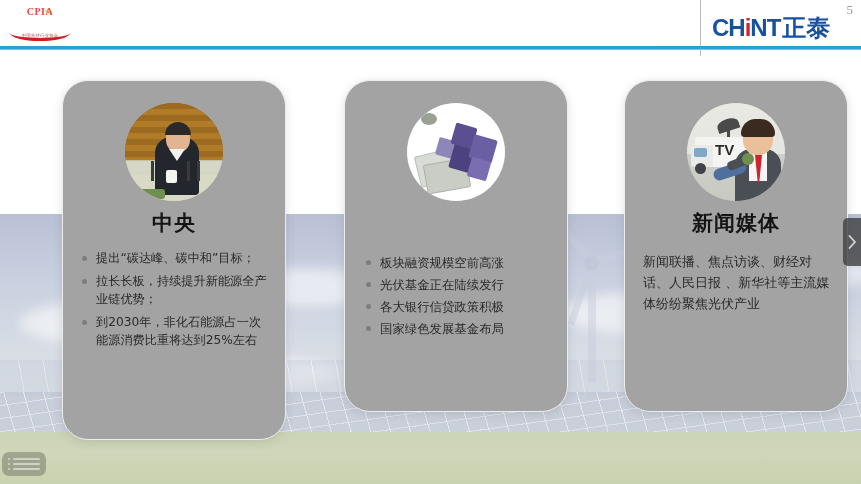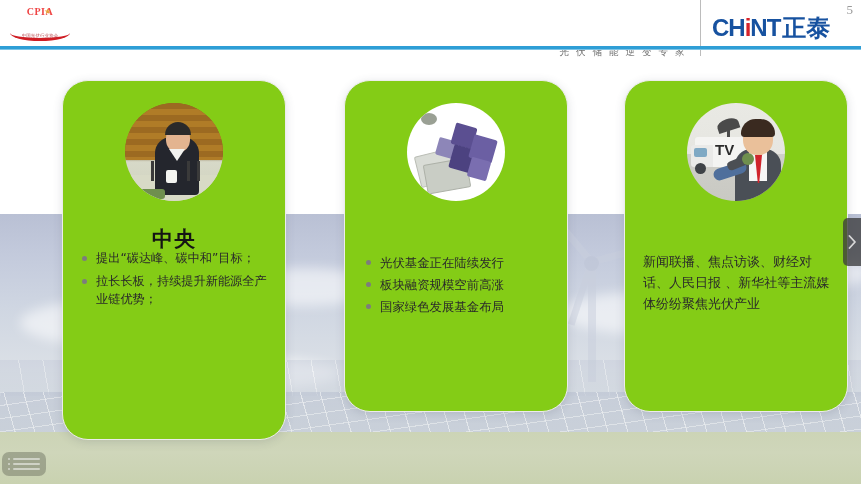--- a/index.html
+++ b/index.html
@@ -84,21 +84,21 @@
     font-family:"Liberation Sans",sans-serif;margin-top:44px;}
   .chint-i{color:#d6232b;}
   .chint-cn{font-size:24px;font-weight:bold;color:#1752a0;
     font-family:"DejaVu Sans",sans-serif;margin-left:2px;}
 
   .page-num{position:absolute;right:8px;top:2px;font-size:13px;color:#9a9a9a;
     font-family:"Liberation Serif",serif;z-index:6;}
 
   
   .cards{position:absolute;left:0;top:0;width:861px;height:484px;z-index:4;}
-  .card{position:absolute;background:#84cc16;border-radius:26px;
+  .card{position:absolute;background:#a3a3a3;border-radius:26px;
     box-shadow:0 2px 10px rgba(60,70,90,.16);
     border:1px solid #ececec;}
   .card1{left:62px;top:80px;width:222px;height:358px;}
   .card2{left:344px;top:80px;width:222px;height:330px;}
   .card3{left:624px;top:80px;width:222px;height:330px;}
 
   .card-photo{position:absolute;left:50%;transform:translateX(-50%);top:22px;
     width:98px;height:98px;border-radius:50%;overflow:hidden;}
 
   
@@ -152,21 +152,21 @@
   .ph3 .head3{position:absolute;left:56px;top:20px;width:30px;height:32px;border-radius:46%;background:#eac09a;}
   .ph3 .hair3{position:absolute;left:54px;top:16px;width:34px;height:18px;border-radius:17px 17px 4px 4px;background:#3a2a20;}
   .ph3 .arm{position:absolute;left:26px;top:62px;width:34px;height:12px;background:#4f6f9c;
     border-radius:6px;transform:rotate(-18deg);}
   .ph3 .handmic{position:absolute;left:40px;top:56px;width:20px;height:9px;background:#4b4f54;
     border-radius:4px;transform:rotate(-22deg);}
   .ph3 .mictop{position:absolute;left:55px;top:50px;width:12px;height:12px;border-radius:50%;background:#6f8f4e;}
 
   .card-title{position:absolute;left:0;top:128px;width:100%;text-align:center;
     font-size:21px;font-weight:bold;color:#141414;letter-spacing:1px;
-    font-family:"DejaVu Sans",sans-serif;margin-top:16px;}
+    font-family:"DejaVu Sans",sans-serif;}
 
   .bullets{position:absolute;left:16px;top:168px;width:192px;margin:0;padding:0;list-style:none;}
   .bullets li{position:relative;padding-left:17px;margin-bottom:4px;
     font-size:12.2px;line-height:18.5px;color:#2a2a2a;
     font-family:"DejaVu Sans",sans-serif;}
   .bullets li:before{content:"";position:absolute;left:3px;top:7px;
     width:5px;height:5px;border-radius:50%;background:#7d7d7d;}
   .card2 .bullets{left:18px;top:172px;width:190px;}
   .card2 .bullets li{margin-bottom:3px;line-height:19px;font-size:12.4px;}
 
@@ -213,21 +213,20 @@
 
   <div class="header">
     <div class="cpia">
       <div class="cpia-txt">CPIA</div>
       <div class="cpia-star">★</div>
       <div class="cpia-arc"></div>
       <div class="cpia-sub">中国光伏行业协会</div>
     </div>
 
 
-    <div class="kl-tag">光 伏 储 能 逆 变 专 家</div>
 
     <div class="hdr-div"></div>
 
     <div class="chint">
       <span class="chint-en">CH</span><span class="chint-en chint-i">i</span><span class="chint-en">NT</span><span class="chint-cn">正泰</span>
     </div>
 
     <div class="hdr-rule"></div>
     <div class="hdr-rule2"></div>
   </div>
@@ -247,37 +246,39 @@
         <div class="cup"></div>
         <div class="mic m1"></div>
         <div class="mic m2"></div>
         <div class="mic m3"></div>
         <div class="green"></div>
       </div>
       <div class="card-title">中央</div>
       <ul class="bullets">
         <li>提出“碳达峰、碳中和”目标；</li>
         <li>拉长长板，持续提升新能源全产业链优势；</li>
+        <li>到2030年，非化石能源占一次能源消费比重将达到25%左右</li>
       </ul>
     </div>
 
     <div class="card card2">
       <div class="card-photo ph2">
         <div class="bill"></div>
         <div class="bill2"></div>
         <div class="face"></div>
         <div class="pz p5"></div>
         <div class="pz p1"></div>
         <div class="pz p3"></div>
         <div class="pz p2"></div>
         <div class="pz p4"></div>
       </div>
       <ul class="bullets">
+        <li>板块融资规模空前高涨</li>
         <li>光伏基金正在陆续发行</li>
-        <li>板块融资规模空前高涨</li>
+        <li>各大银行信贷政策积极</li>
         <li>国家绿色发展基金布局</li>
       </ul>
     </div>
 
     <div class="card card3">
       <div class="card-photo ph3">
         <div class="dish"></div>
         <div class="dishpole"></div>
         <div class="van"></div>
         <div class="vancab"></div>
@@ -287,20 +288,21 @@
         <div class="wheel w2"></div>
         <div class="body"></div>
         <div class="shirt"></div>
         <div class="tie"></div>
         <div class="head3"></div>
         <div class="hair3"></div>
         <div class="arm"></div>
         <div class="handmic"></div>
         <div class="mictop"></div>
       </div>
+      <div class="card-title">新闻媒体</div>
       <div class="para">新闻联播、焦点访谈、财经对话、人民日报 、新华社等主流媒体纷纷聚焦光伏产业</div>
     </div>
 
   </div>
 
   <div class="next-btn">
     <svg width="9" height="14" viewBox="0 0 9 14">
       <path d="M1.5 1 L7 7 L1.5 13" fill="none" stroke="#d8d8d8" stroke-width="1.8" stroke-linecap="round" stroke-linejoin="round"></path>
     </svg>
   </div>

